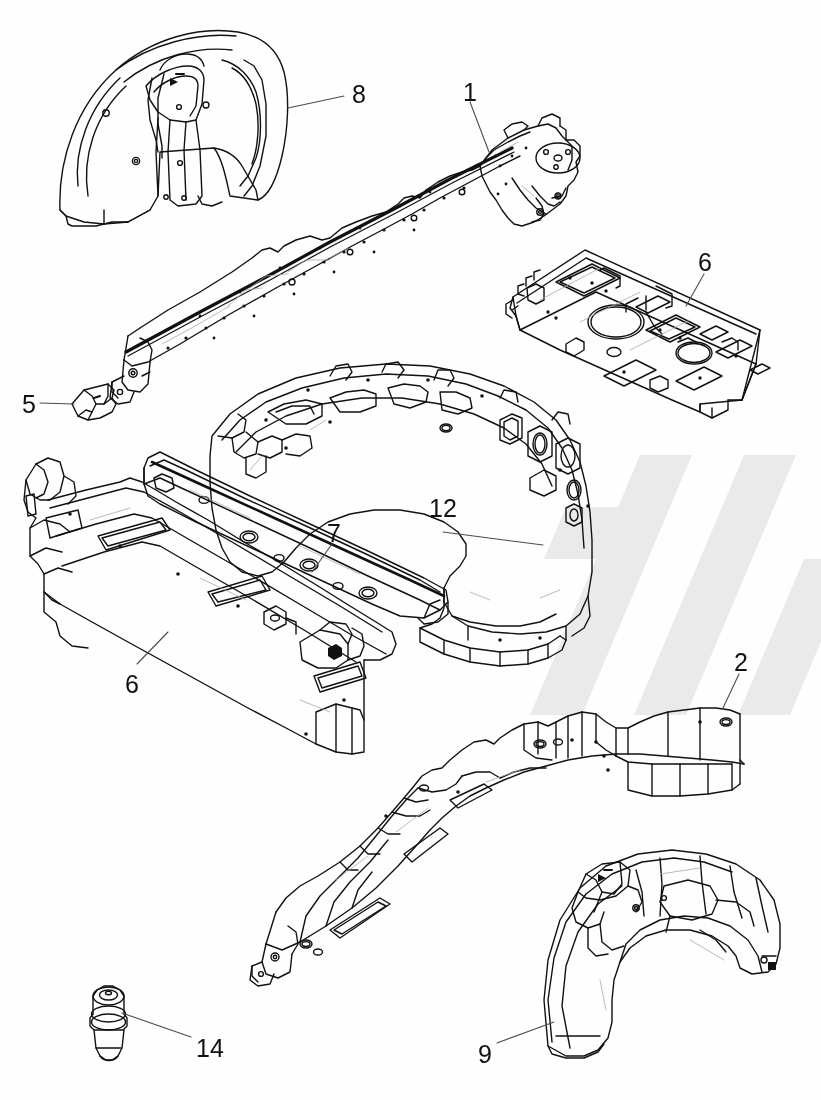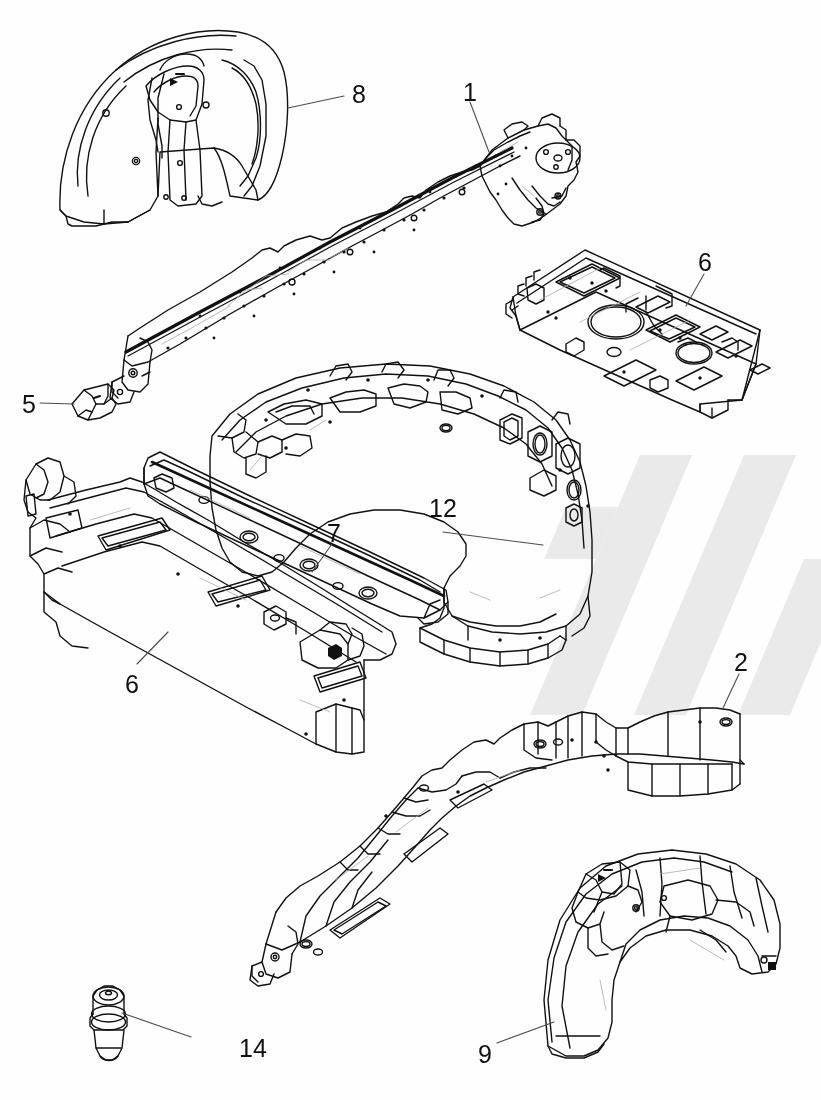--- a/index.html
+++ b/index.html
@@ -706,15 +706,15 @@
 
   <div class="callout" style="left:352px;top:82px;">8</div>
   <div class="callout" style="left:463px;top:80px;">1</div>
   <div class="callout" style="left:698px;top:250px;">6</div>
   <div class="callout" style="left:22px;top:392px;">5</div>
   <div class="callout" style="left:327px;top:521px;">7</div>
   <div class="callout" style="left:406px;top:496px;margin-left:23px;">12</div>
   <div class="callout" style="left:125px;top:672px;">6</div>
   <div class="callout" style="left:734px;top:650px;">2</div>
   <div class="callout" style="left:478px;top:1042px;">9</div>
-  <div class="callout" style="left:196px;top:1036px;margin-left:43px;">14</div>
+  <div class="callout" style="left:196px;top:1036px;">14</div>
 
 </div>
 
 </body></html>

